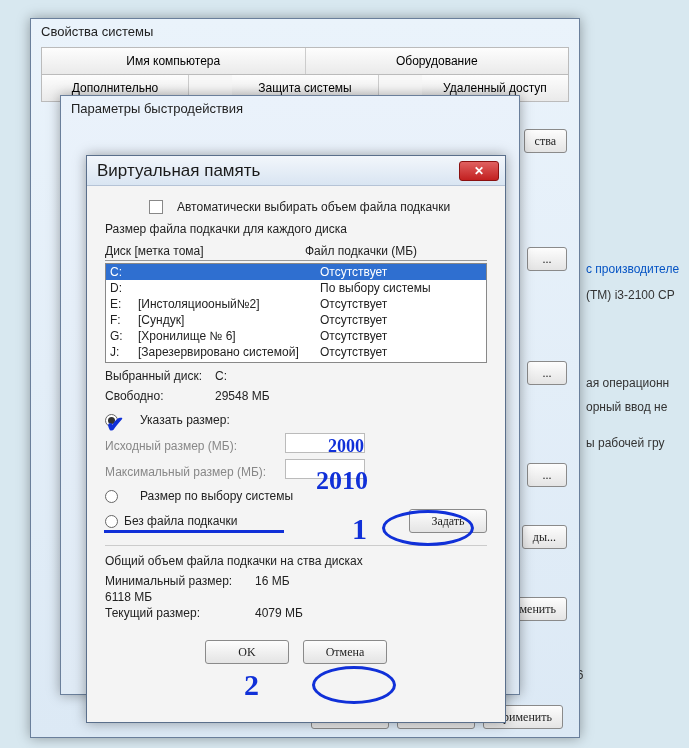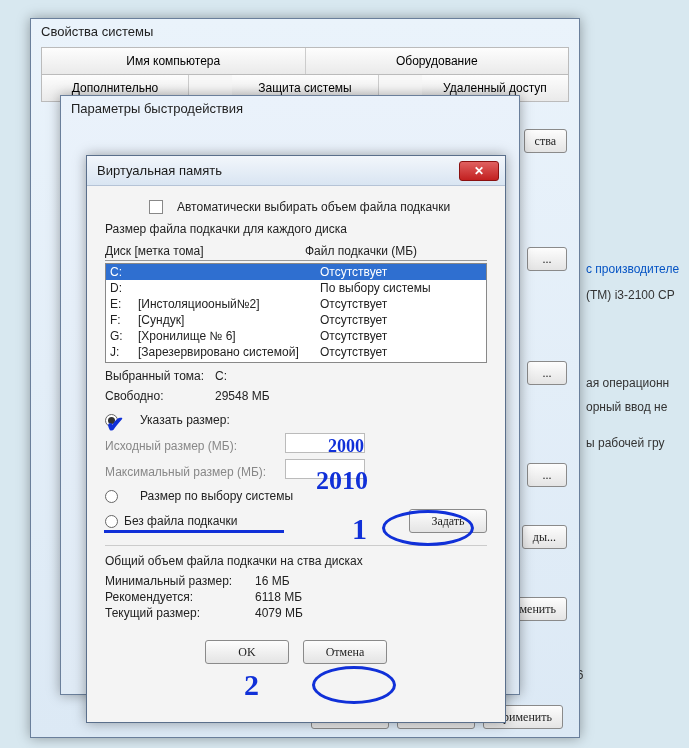--- a/index.html
+++ b/index.html
@@ -8,21 +8,21 @@
   .window { position: absolute; background: #f0f0f0; border: 1px solid #6a7f9b; box-shadow: 0 0 12px rgba(0,0,0,.35); }
   .w-sys { left: 30px; top: 18px; width: 550px; height: 720px; background: linear-gradient(#eaf3fb,#dce9f5); }
   .w-sys .titlebar { height: 28px; padding: 5px 10px; font-size: 13px; color: #222; }
   .tabs { display: flex; margin: 0 10px; border: 1px solid #bbb; background: #f7f7f7; }
   .tab { flex: 1; text-align: center; padding: 6px 0; border-right: 1px solid #ccc; font-size: 12px; background: linear-gradient(#fdfdfd,#eaeaea); }
   .tab:last-child { border-right: none; }
   .w-perf { left: 60px; top: 95px; width: 460px; height: 600px; background: linear-gradient(#eaf2fb,#dfeaf5); }
   .w-perf .titlebar { height: 26px; padding: 5px 10px; font-size: 13px; color: #222; }
   .w-vm { left: 86px; top: 155px; width: 420px; height: 568px; background: #f4f4f4; border: 1px solid #5a6f8b; }
   .vm-title { height: 30px; background: linear-gradient(#f2f6fb,#d9e5f2); display: flex; align-items: center; padding: 0 6px 0 10px; border-bottom: 1px solid #b5c3d6; }
-  .vm-title span.t { flex: 1; font-size: 13px; color: #1a1a1a; }
+  .vm-title span.t { flex: 1; font-size: 17px; color: #1a1a1a; }
   .close-btn { width: 40px; height: 20px; background: linear-gradient(#e06060,#c22020); border: 1px solid #8a1010; border-radius: 3px; color: #fff; display: flex; align-items: center; justify-content: center; font-weight: bold; }
   .vm-body { padding: 14px 18px 10px 18px; color: #222; font-size: 12px; }
   .chk-row { display: flex; align-items: center; gap: 14px; margin-bottom: 8px; padding-left: 44px; }
   .chk { width: 14px; height: 14px; border: 1px solid #888; background: #fff; }
   .list-head { display: flex; margin-top: 6px; padding: 2px 0; border-bottom: 1px solid #999; font-size: 12px; }
   .list-head .c1 { width: 200px; }
   .list { border: 1px solid #888; background: #fff; height: 100px; overflow: hidden; margin-top: 2px; }
   .row { display: flex; padding: 1px 4px; font-size: 12px; }
   .row.sel { background: #2f6fd0; color: #fff; }
   .row .c1 { width: 28px; }
@@ -131,21 +131,21 @@
           <div class="c2">[Хронилище № 6]</div>
           <div class="c3">Отсутствует</div>
         </div>
       <div class="row">
           <div class="c1">J:</div>
           <div class="c2">[Зарезервировано системой]</div>
           <div class="c3">Отсутствует</div>
         </div>
     </div>
     <div class="info-row">
-        <div class="k">Выбранный тома:</div>
+        <div class="k">Выбранный диск:</div>
         <div>C:</div>
       </div>
     <div class="info-row">
         <div class="k">Свободно:</div>
         <div>29548 МБ</div>
       </div>
 
     <div class="radio-row">
         <div class="radio checked"></div>
         <span>Указать размер:</span>
@@ -172,21 +172,20 @@
     </div>
 
     <div class="sep"></div>
     <div>Общий объем файла подкачки на ства дисках</div>
     <div class="totals" style="margin-top:6px;">
       <div class="trow">
           <div class="k">Минимальный размер:</div>
           <div>16 МБ</div>
         </div>
       <div class="trow">
-          <div class="k">Рекомендуется:</div>
           <div>6118 МБ</div>
         </div>
       <div class="trow">
           <div class="k">Текущий размер:</div>
           <div>4079 МБ</div>
         </div>
     </div>
 
     <div class="vm-footer">
       <div class="btn" style="min-width:84px;">OK</div>

